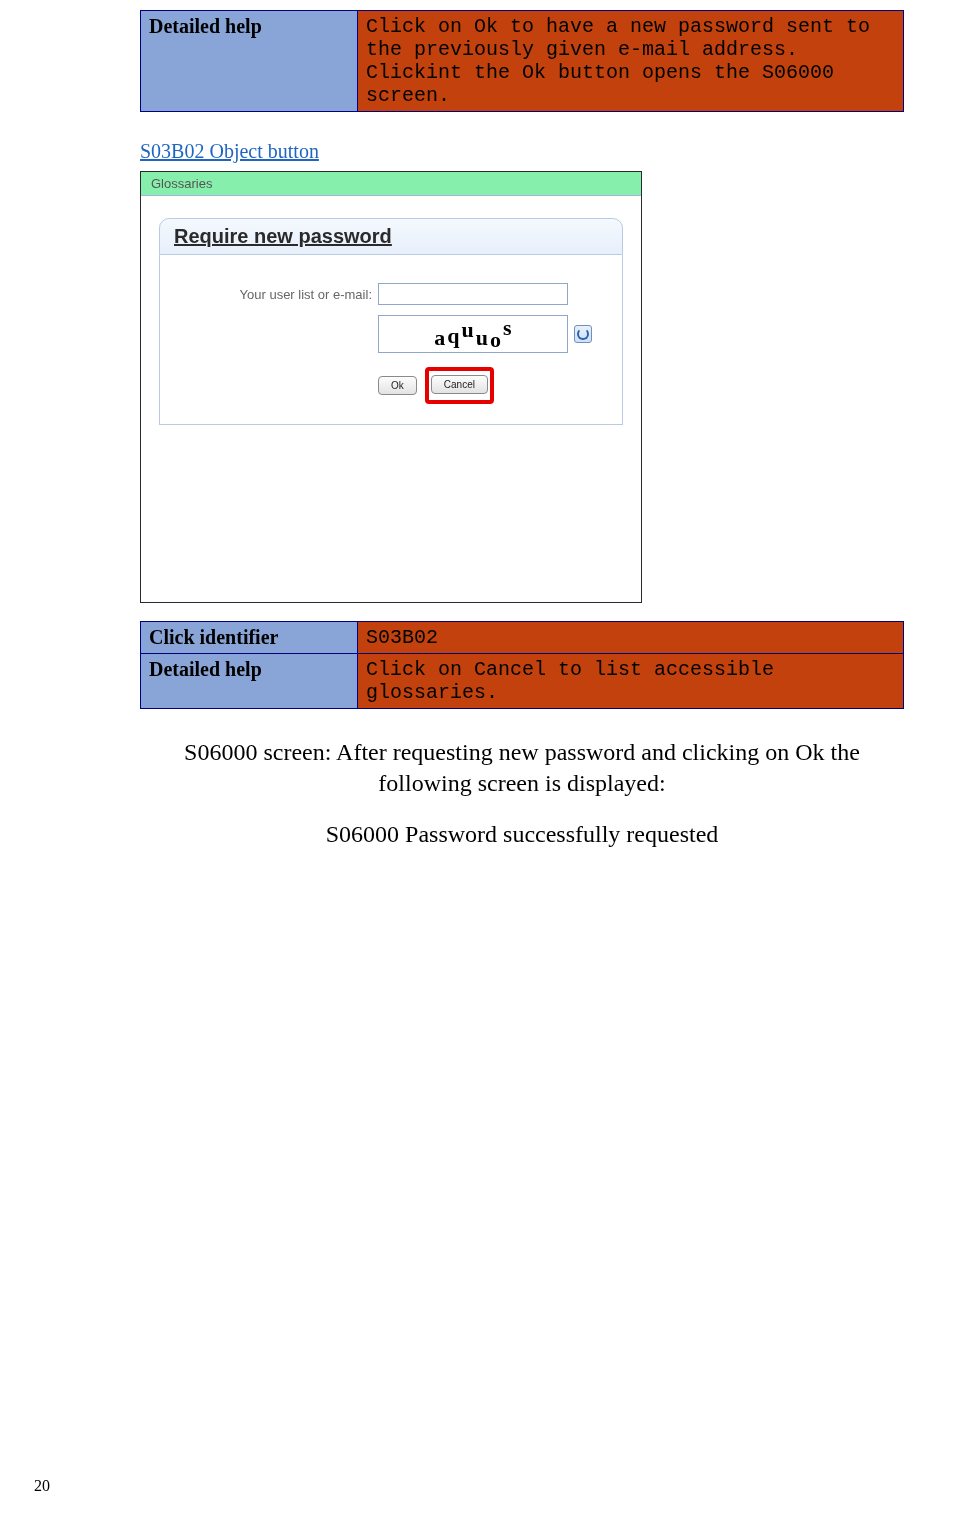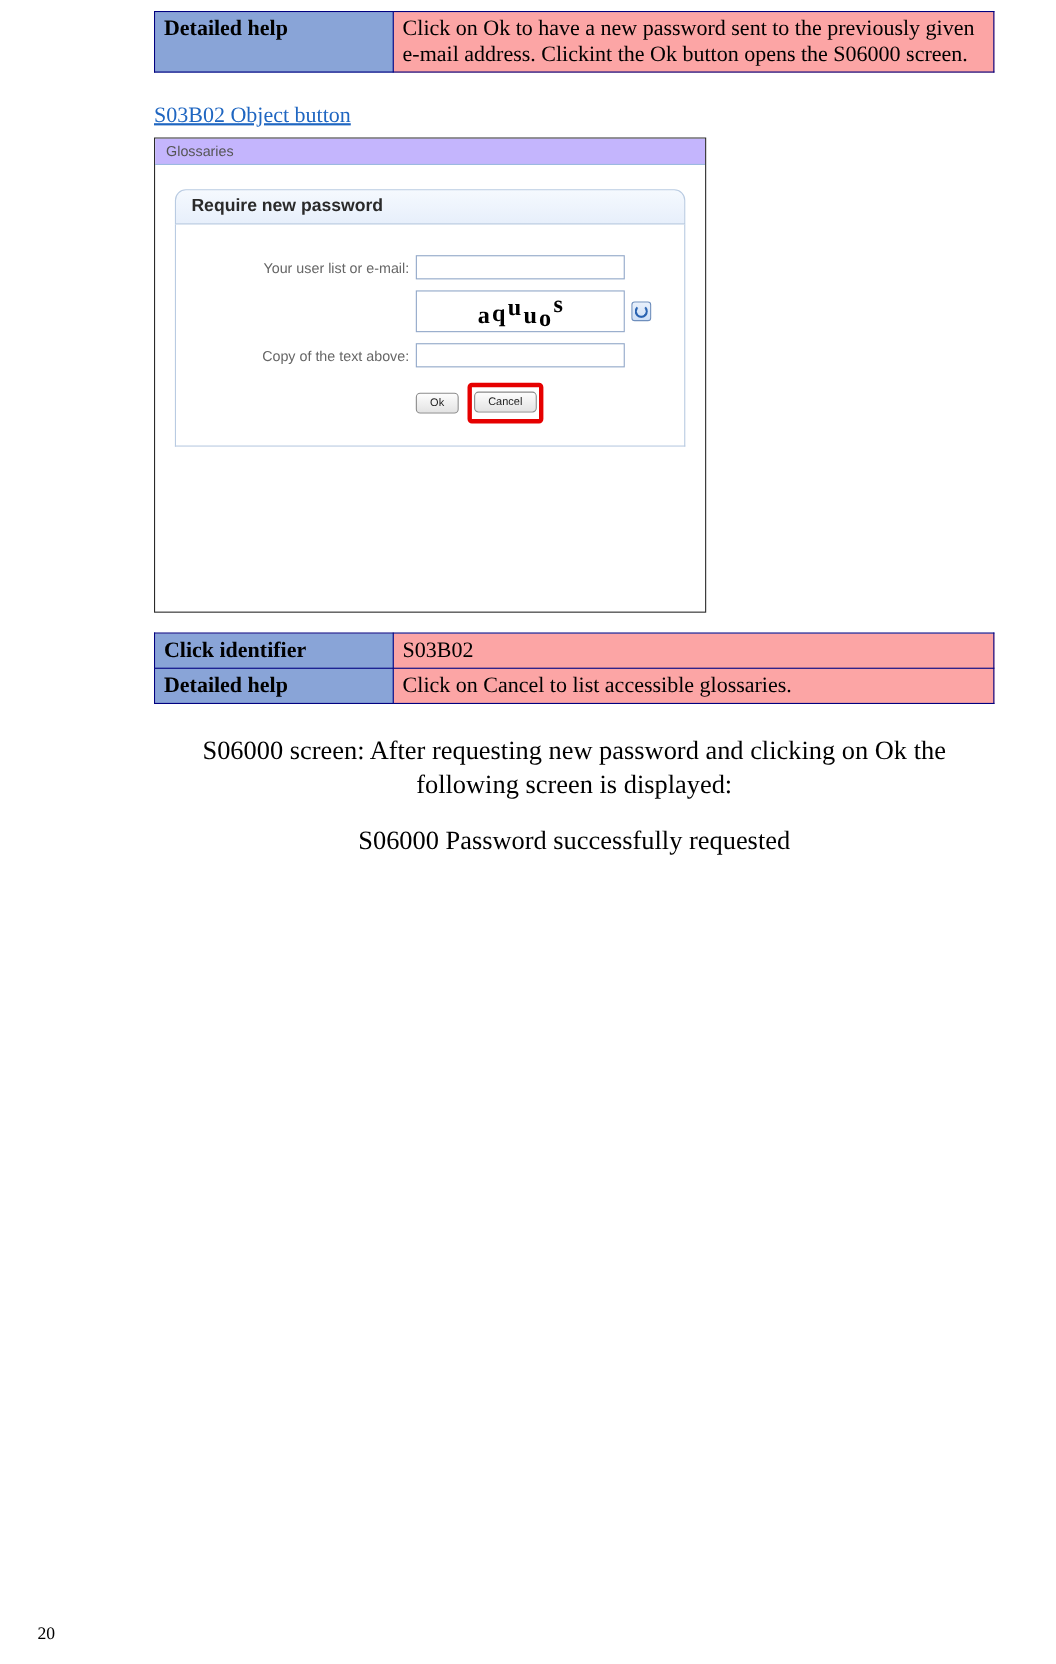--- a/index.html
+++ b/index.html
@@ -29,21 +29,22 @@
     padding: 4px 8px;
     vertical-align: top;
     font-size: 20px;
   }
   table.info td.key {
     background: #89a4d7;
     width: 200px;
     font-weight: bold;
   }
   table.info td.val {
-    background: #fca5a5;
+    background: #c2410c;
+    font-family: Liberation Mono, monospace;
   }
 
   
   .section-link {
     color: #1f66c1;
     text-decoration: underline;
     font-size: 20px;
     margin: 28px 0 8px 0;
     display: inline-block;
   }
@@ -54,39 +55,40 @@
     height: 430px;
     border: 1px solid #2a2a2a;
     background: #ffffff;
     position: relative;
     font-family: Tahoma, Geneva, sans-serif;
     font-size: 14px;
     color: #222;
     overflow: hidden;
   }
   .shot-titlebar {
-    background: #c4b5fd;
+    background: #86efac;
     border-bottom: 1px solid #9cb9e0;
     padding: 4px 10px;
     font-size: 13px;
     color: #555;
   }
   .panel-wrap {
     padding: 22px 18px 10px 18px;
   }
   .panel-head {
     background: linear-gradient(#f5f9fe,#e7effb);
     border: 1px solid #b9cbe2;
     border-top-left-radius: 10px;
     border-top-right-radius: 10px;
     padding: 6px 14px 6px 14px;
     font-family: Arial, sans-serif;
     font-weight: bold;
-    font-size: 16px;
+    font-size: 20px;
     color: #2a2a2a;
+    text-decoration: underline;
   }
   .panel-body {
     border-left: 1px solid #b9cbe2;
     border-right: 1px solid #b9cbe2;
     border-bottom: 1px solid #b9cbe2;
     padding: 18px 12px 20px 12px;
   }
   .frow {
     display: flex;
     align-items: center;
@@ -234,26 +236,20 @@
                 <span class="c3">u</span>
                 <span class="c1">u</span>
                 <span class="c4">o</span>
                 <span class="c5">s</span>
               </div>
             </div>
             <div class="refresh"></div>
           </div>
         </div>
 
-        <div class="frow">
-          <div class="lbl">Copy of the text above:</div>
-          <div class="ctrl">
-            <div class="inp"></div>
-          </div>
-        </div>
 
         <div class="btnrow">
           <div class="winbtn">Ok</div>
           <div class="highlight-box">
             <div class="winbtn">Cancel</div>
           </div>
         </div>
 
       </div>
     </div>

